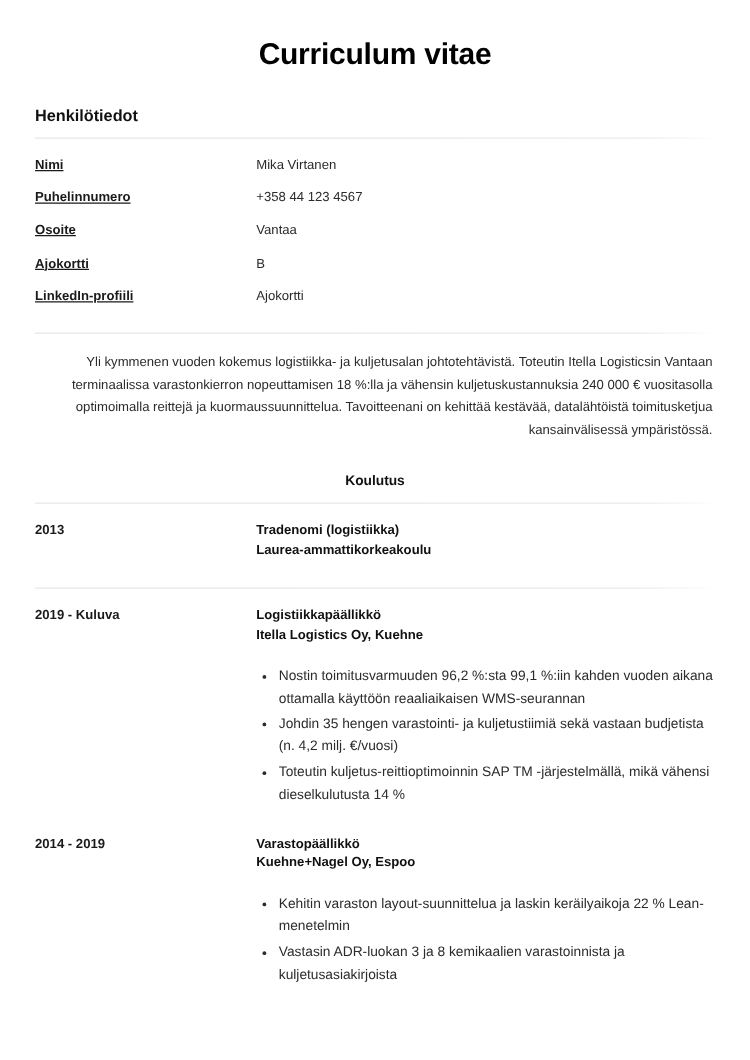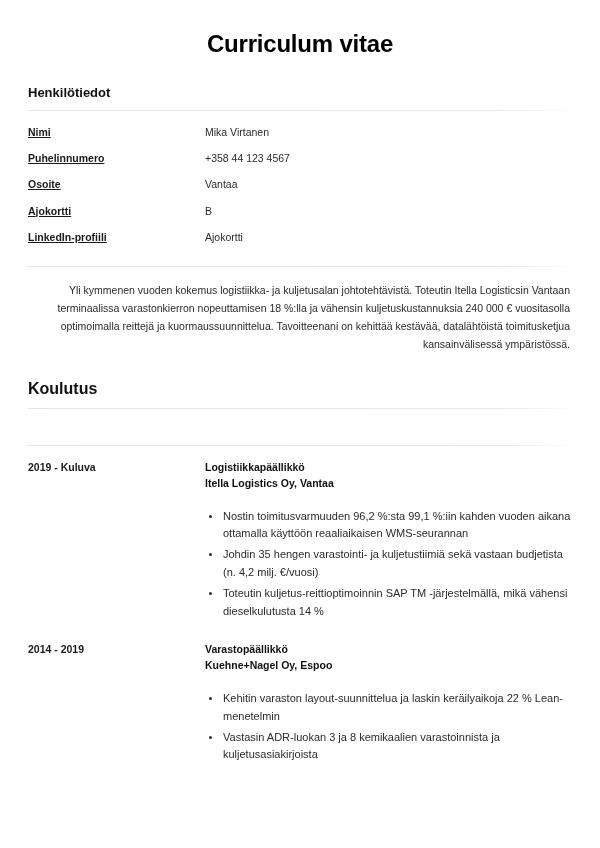--- a/index.html
+++ b/index.html
@@ -41,21 +41,22 @@
   }
   .section-head {
     font-size: 13px;
     font-weight: bold;
     color: #111111;
     margin: 0;
     padding: 0 0 9px 0;
     line-height: 1.25;
   }
   .section-head.lg {
-    font-size: 16px;
+    font-size: 11px;
+    text-align: center;
   }
   .rule {
     height: 1px;
     border: 0;
     margin: 0 0 14px 0;
     background: linear-gradient(to right, #e6e6e6 0%, #e9e9e9 88%, #f7f7f7 97%, #ffffff 100%);
   }
 
   
   .rows {
@@ -189,34 +190,45 @@
   <section class="section">
     <hr class="rule">
     <p class="summary">Yli kymmenen vuoden kokemus logistiikka- ja kuljetusalan johtotehtävistä. Toteutin Itella Logisticsin Vantaan terminaalissa varastonkierron nopeuttamisen 18 %:lla ja vähensin kuljetuskustannuksia 240 000 € vuositasolla optimoimalla reittejä ja kuormaussuunnittelua. Tavoitteenani on kehittää kestävää, datalähtöistä toimitusketjua kansainvälisessä ympäristössä.</p>
   </section>
 
   <div class="gap-xl"></div>
 
   <section class="section">
     <h2 class="section-head lg">Koulutus</h2>
     <hr class="rule">
+    <table class="entries">
+      <tbody>
+        <tr>
+          <td class="period">2013</td>
+          <td class="body">
+            <div class="entry-title">Tradenomi (logistiikka)</div>
+            <div class="entry-org">Laurea-ammattikorkeakoulu</div>
+          </td>
+        </tr>
+      </tbody>
+    </table>
   </section>
 
   <div class="gap-lg"></div>
 
   <section class="section">
     <hr class="rule">
     <table class="entries">
       <tbody>
 
         <tr>
           <td class="period">2019 - Kuluva</td>
           <td class="body">
             <div class="entry-title">Logistiikkapäällikkö</div>
-            <div class="entry-org">Itella Logistics Oy, Vantaa</div>
+            <div class="entry-org">Itella Logistics Oy, Kuehne</div>
             <div class="entry-spacer"></div>
             <ul class="bullets">
               <li>Nostin toimitusvarmuuden 96,2 %:sta 99,1 %:iin kahden vuoden aikana ottamalla käyttöön reaaliaikaisen WMS-seurannan</li>
               <li>Johdin 35 hengen varastointi- ja kuljetustiimiä sekä vastaan budjetista (n. 4,2 milj. €/vuosi)</li>
               <li>Toteutin kuljetus-reittioptimoinnin SAP TM -järjestelmällä, mikä vähensi dieselkulutusta 14 %</li>
             </ul>
           </td>
         </tr>
         <tr>
           <td style="height:17px"></td>

